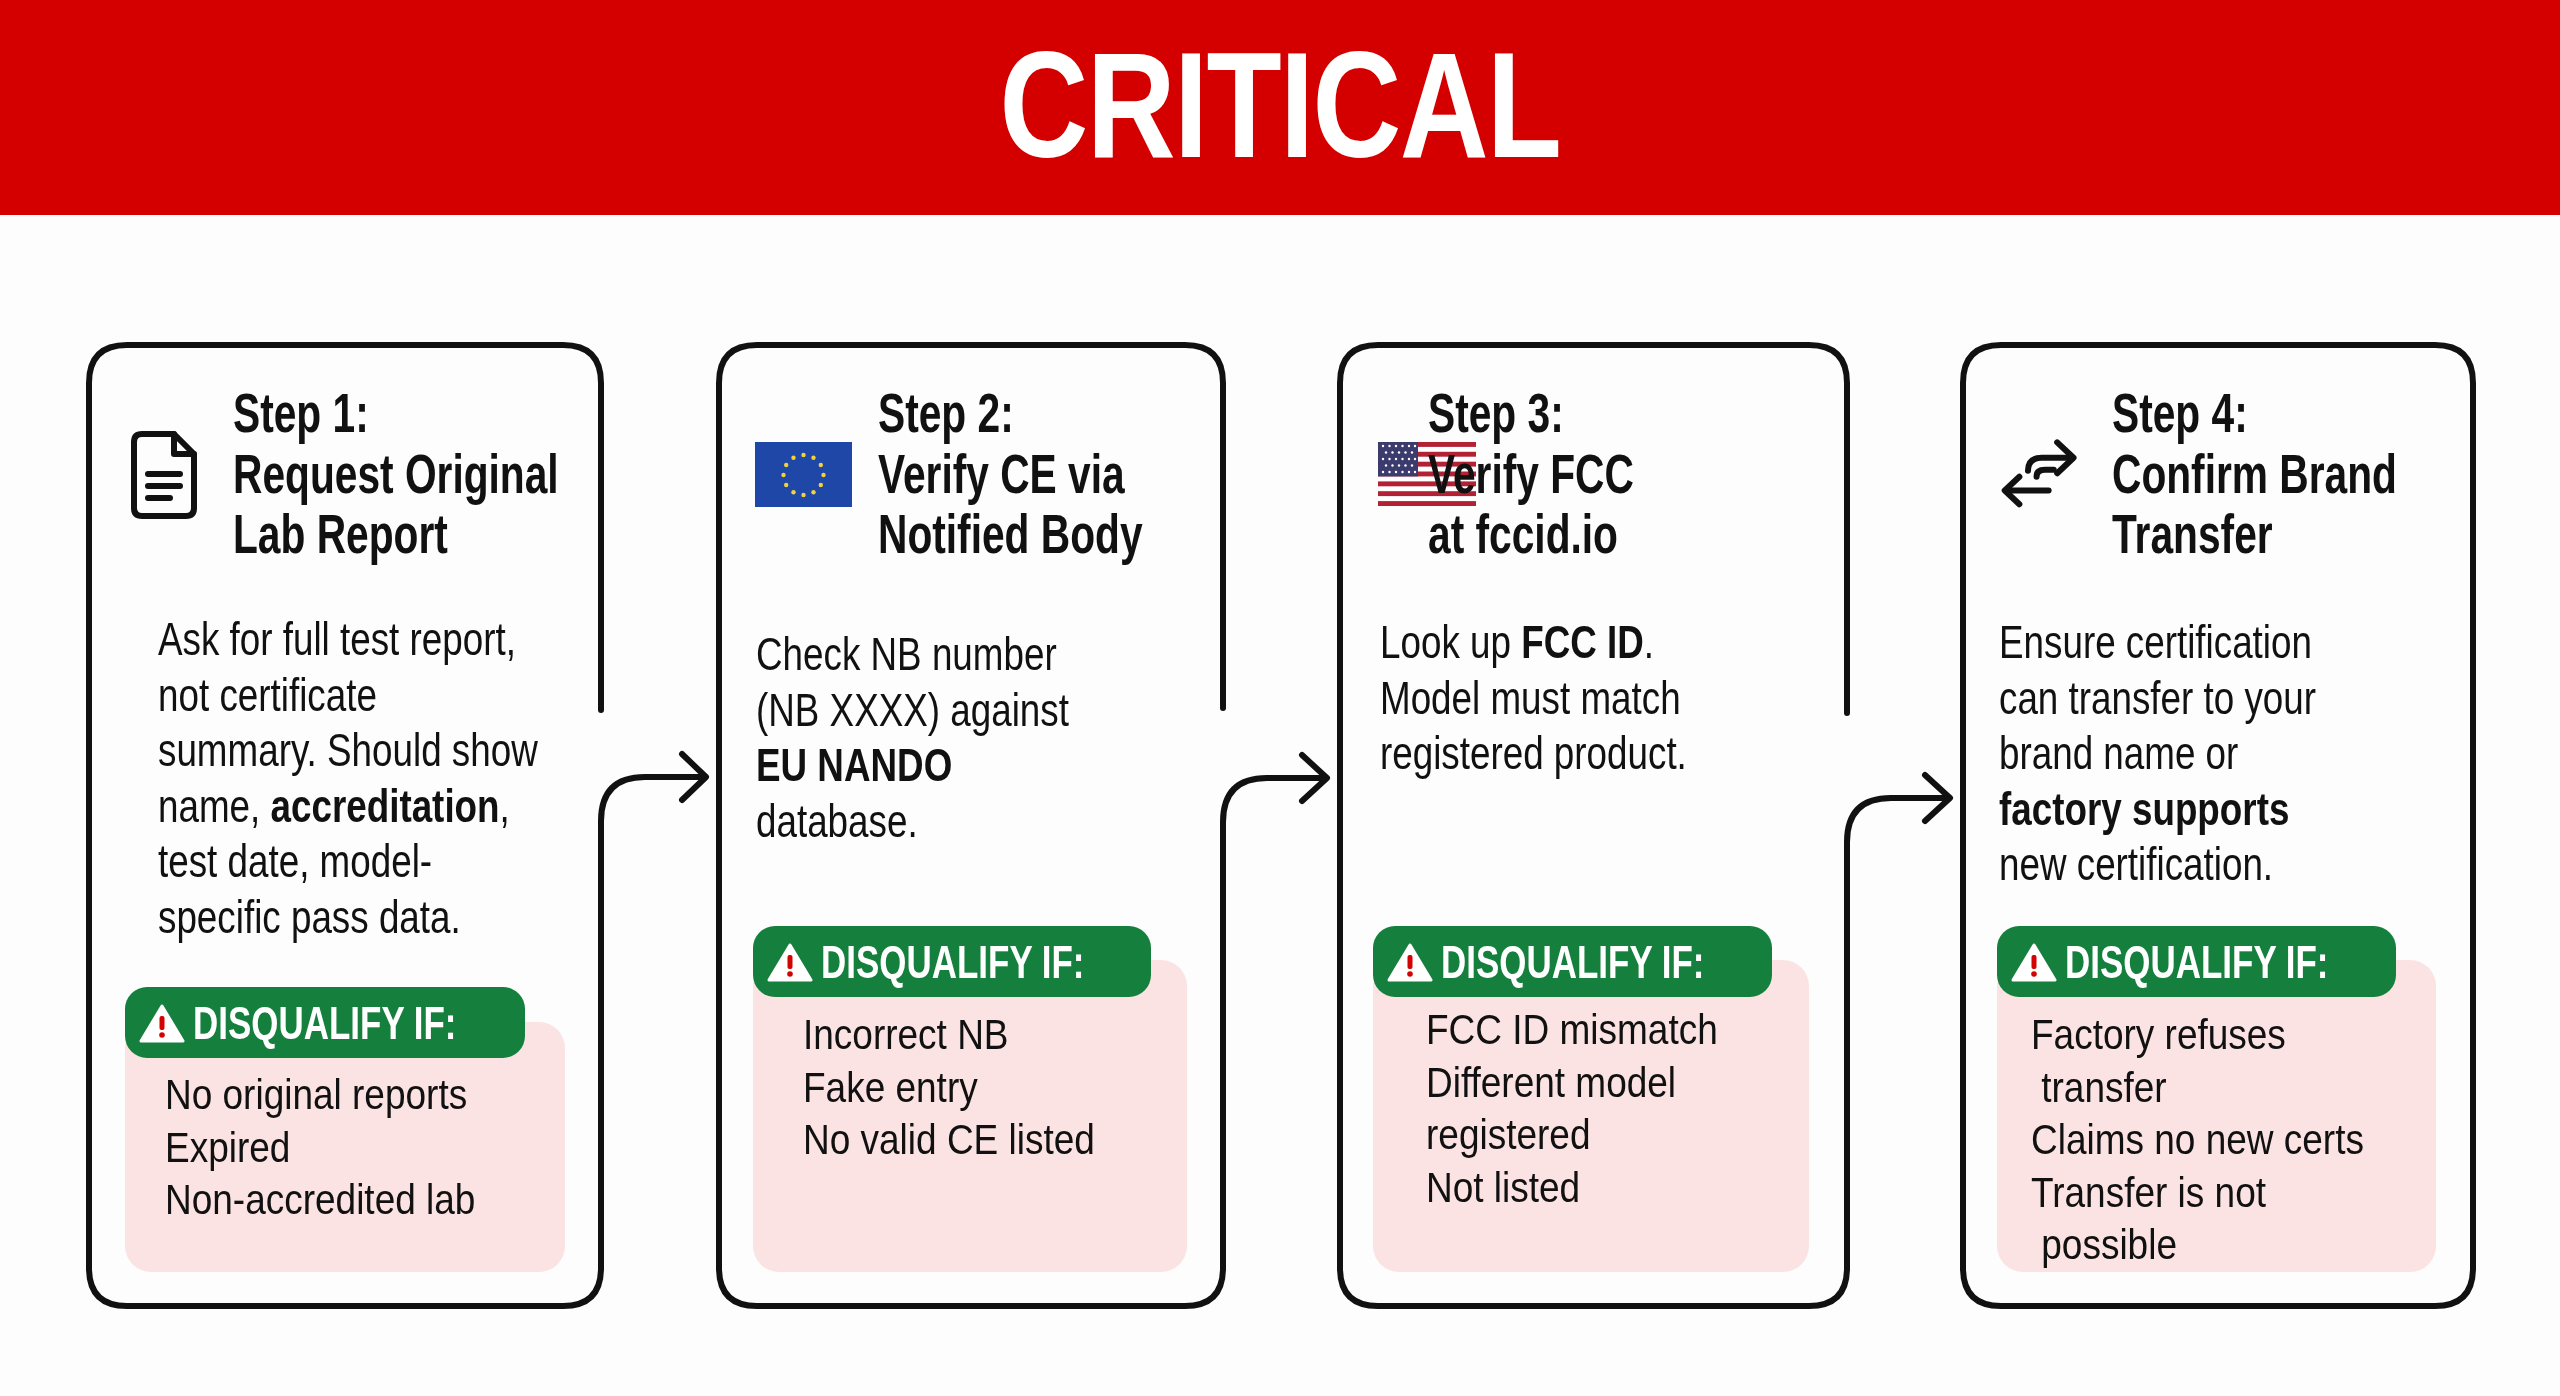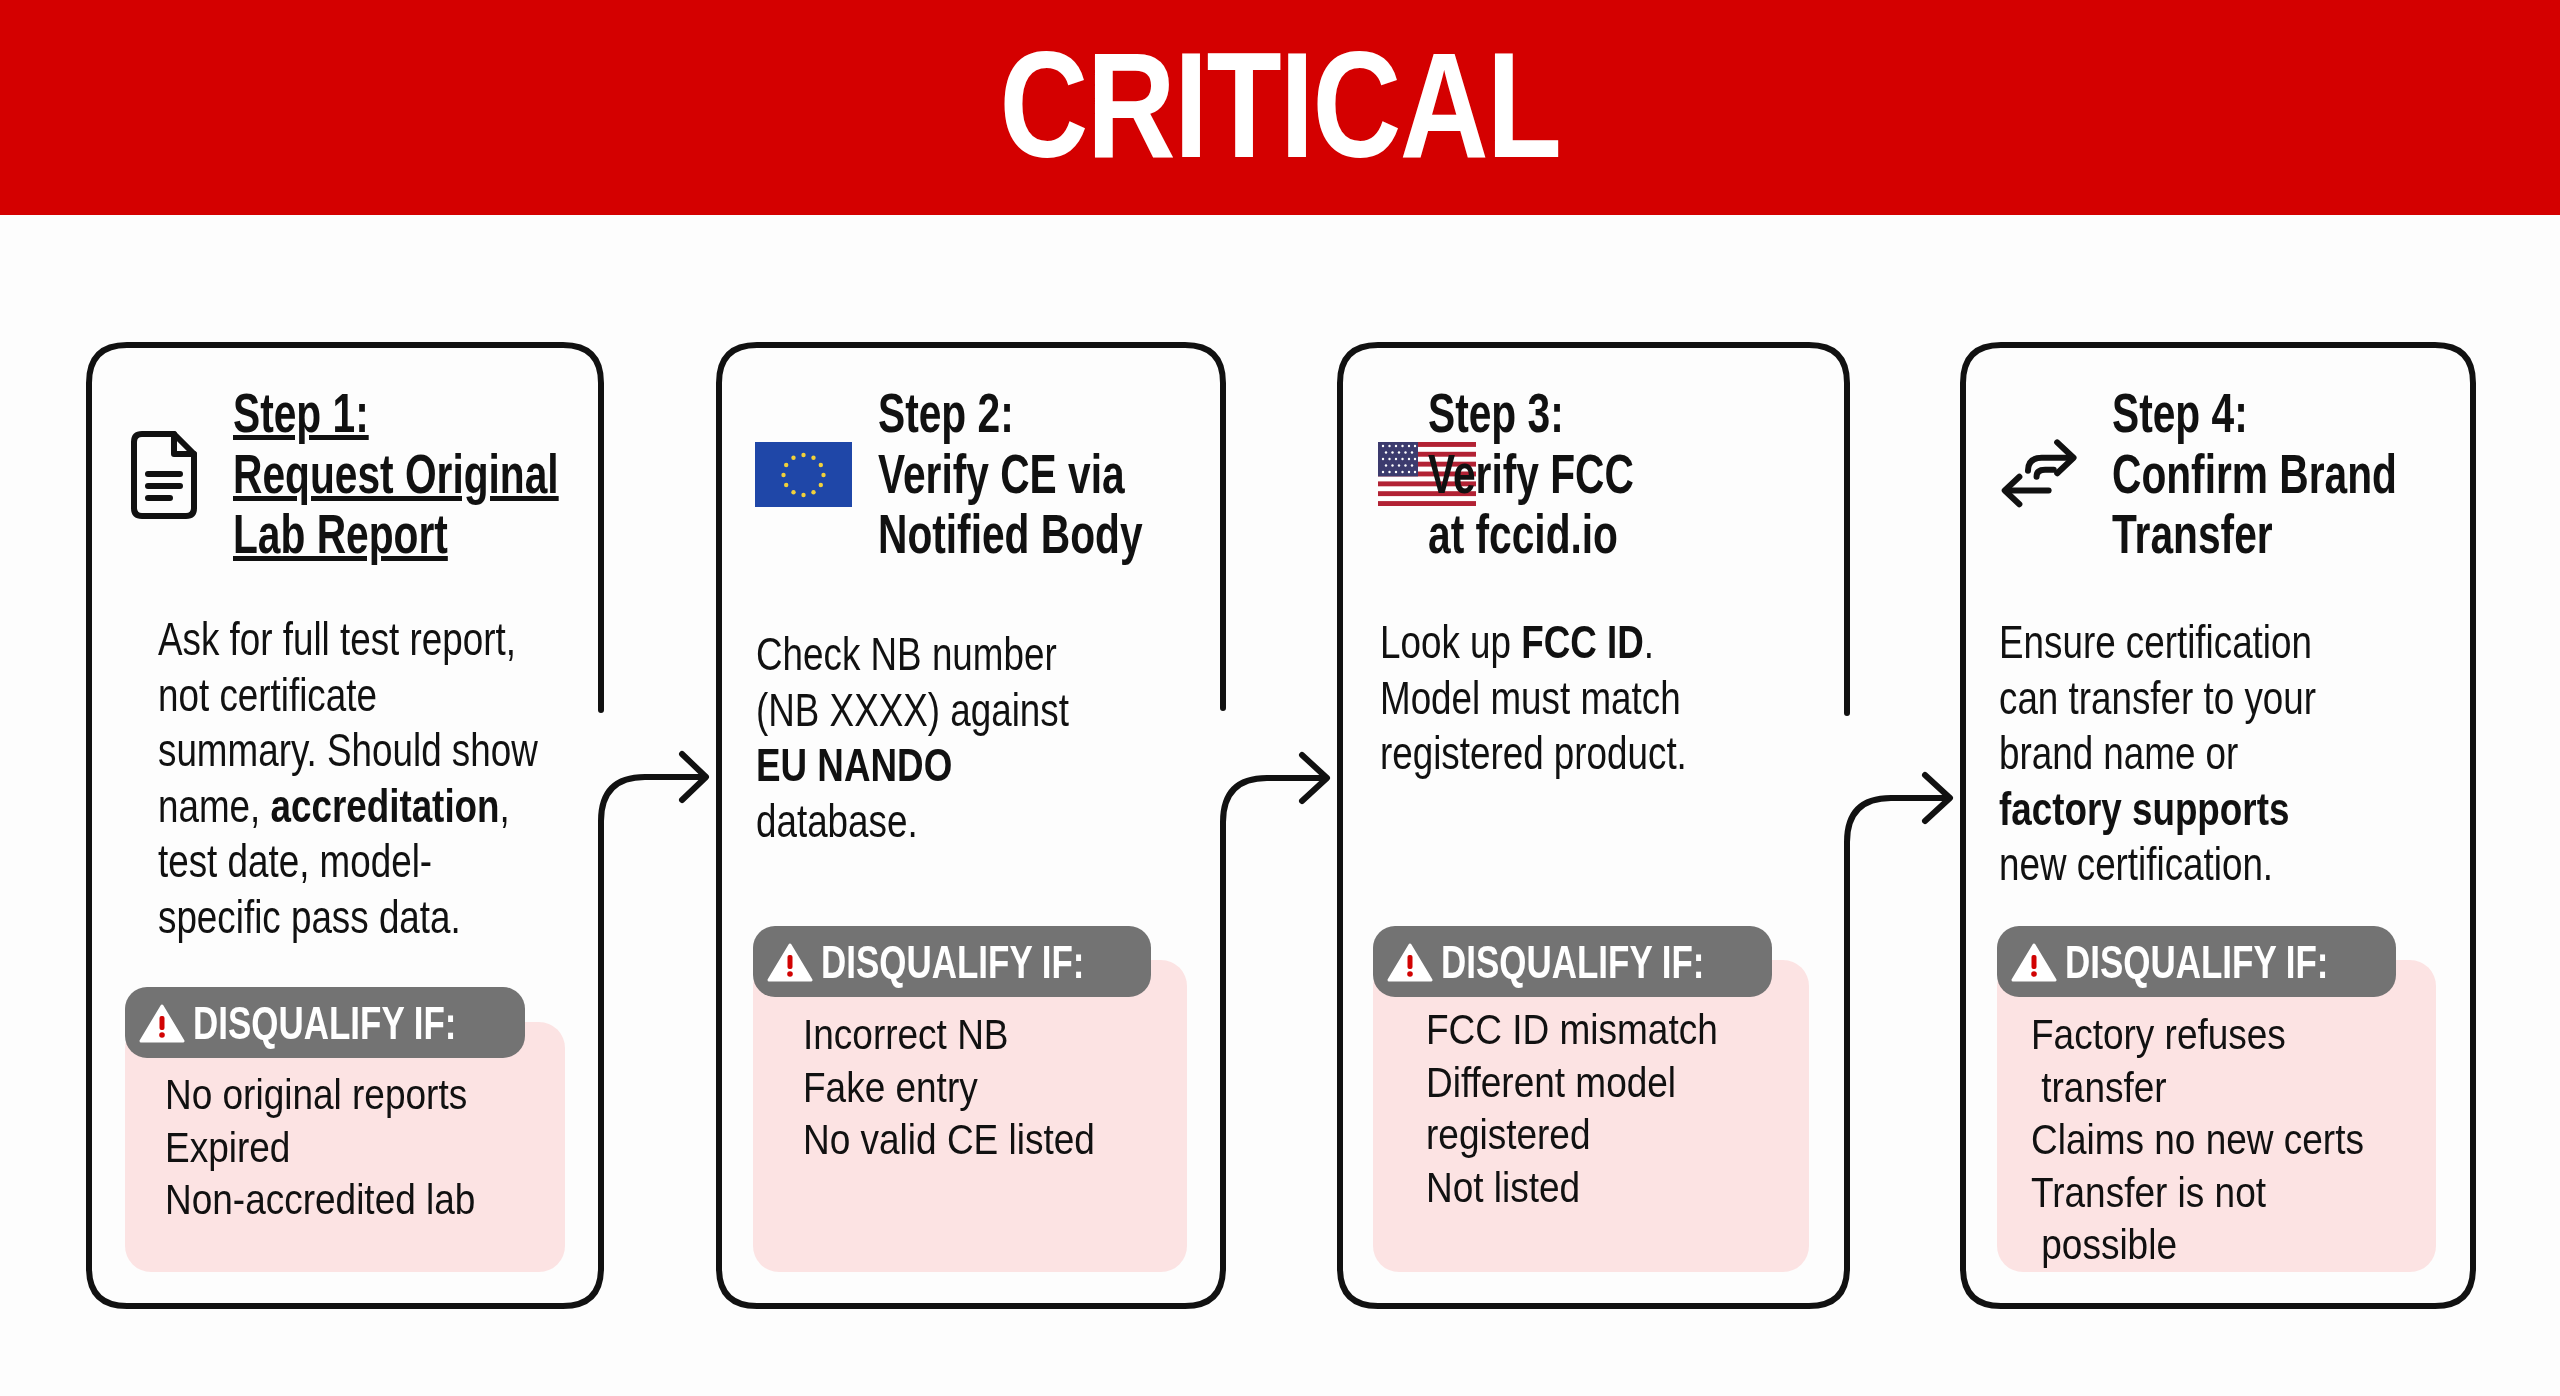--- a/index.html
+++ b/index.html
@@ -8,21 +8,21 @@
   .banner-title{position:absolute;left:0;top:0;width:2560px;height:215px;display:flex;align-items:center;justify-content:center;}
   .banner-title span{display:inline-block;color:#fff;font-weight:bold;font-size:150px;letter-spacing:-2px;transform:scaleX(0.82);line-height:1;margin-top:-6px;}
   svg.outlines{position:absolute;left:0;top:0;width:2560px;height:1396px;pointer-events:none;}
   .card{position:absolute;top:345px;height:961px;}
   .hdr{position:absolute;top:383px;}
   .hdr .ln{font-weight:bold;font-size:55px;line-height:60.5px;height:60.5px;transform:scaleX(0.74);transform-origin:left center;white-space:nowrap;}
   .body{position:absolute;top:612px;}
   .body .ln{font-size:46px;line-height:55.5px;height:55.5px;transform:scaleX(0.8);transform-origin:left center;white-space:nowrap;}
   .body b{font-weight:bold;}
   .pink{position:absolute;background:#fce3e3;border-radius:26px;}
-  .pill{position:absolute;height:71px;background:#737373;border-radius:22px;display:flex;align-items:center;padding-left:14px;box-sizing:border-box;}
+  .pill{position:absolute;height:71px;background:#15803d;border-radius:22px;display:flex;align-items:center;padding-left:14px;box-sizing:border-box;}
   .pill .warn{width:46px;height:40px;flex:0 0 auto;}
   .pill .pill-text{color:#fff;font-weight:bold;font-size:46px;transform:scaleX(0.76);transform-origin:left center;white-space:nowrap;margin-left:8px;line-height:1;}
   .list{position:absolute;}
   .list .ln{font-size:43px;line-height:52.5px;height:52.5px;transform:scaleX(0.86);transform-origin:left center;white-space:pre;}
   .icon{position:absolute;}
 </style>
 </head>
 <body>
 
 <div class="banner"></div>
@@ -45,21 +45,21 @@
 <div class="card" style="left:89px;width:512px;"></div>
 
 <svg class="icon" style="left:130px;top:430px;" width="70" height="90" viewBox="0 0 70 90">
   <g fill="none" stroke="#111" stroke-width="6" stroke-linejoin="round" stroke-linecap="round">
     <path d="M12,4 L44,4 L64,24 L64,78 Q64,86 56,86 L12,86 Q4,86 4,78 L4,12 Q4,4 12,4 Z"></path>
     <path d="M44,4 L44,24 L64,24"></path>
     <path d="M18,44 L50,44 M18,56 L50,56 M18,68 L40,68"></path>
   </g>
 </svg>
 
-<div class="hdr" style="left:233px;text-decoration:underline;">
+<div class="hdr" style="left:233px;">
   <div class="ln">Step 1:</div>
   <div class="ln">Request Original</div>
   <div class="ln">Lab Report</div>
 </div>
 
 <div class="body" style="left:126px;margin-left:32px;">
   <div class="ln"><span>Ask for full test report,</span></div>
   <div class="ln"><span>not certificate</span></div>
   <div class="ln"><span>summary. Should show</span></div>
   <div class="ln"><span>name, </span><b>accreditation</b><span>,</span></div>

